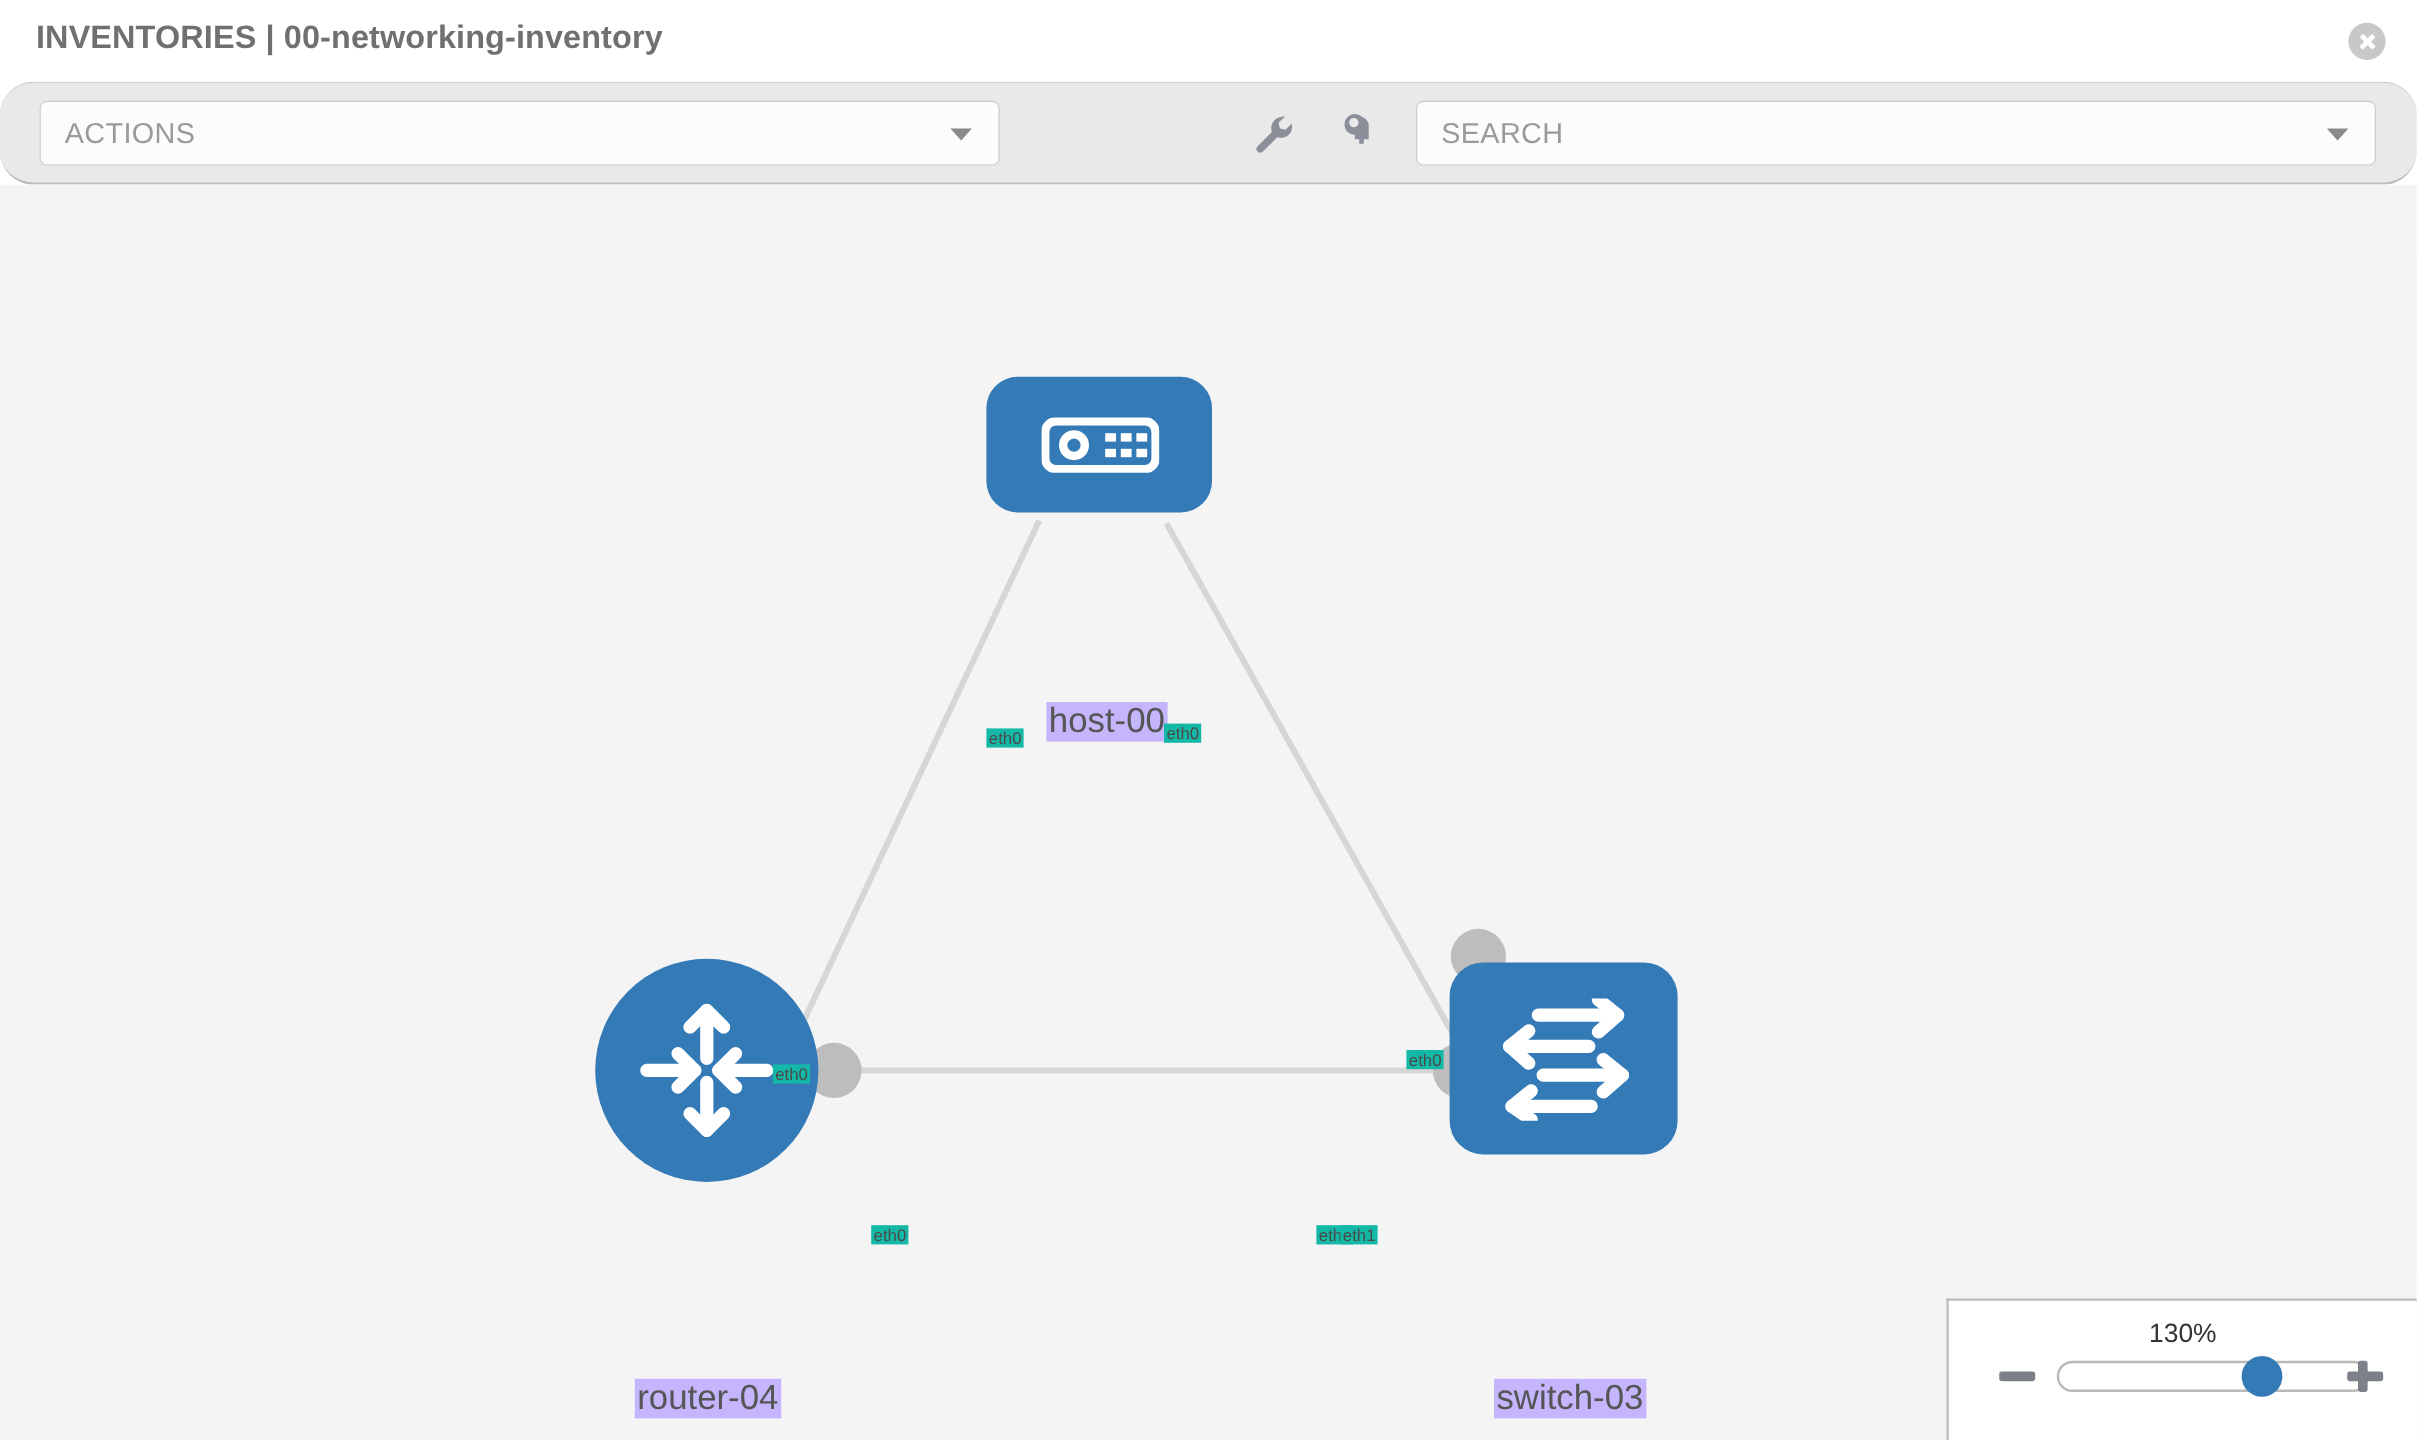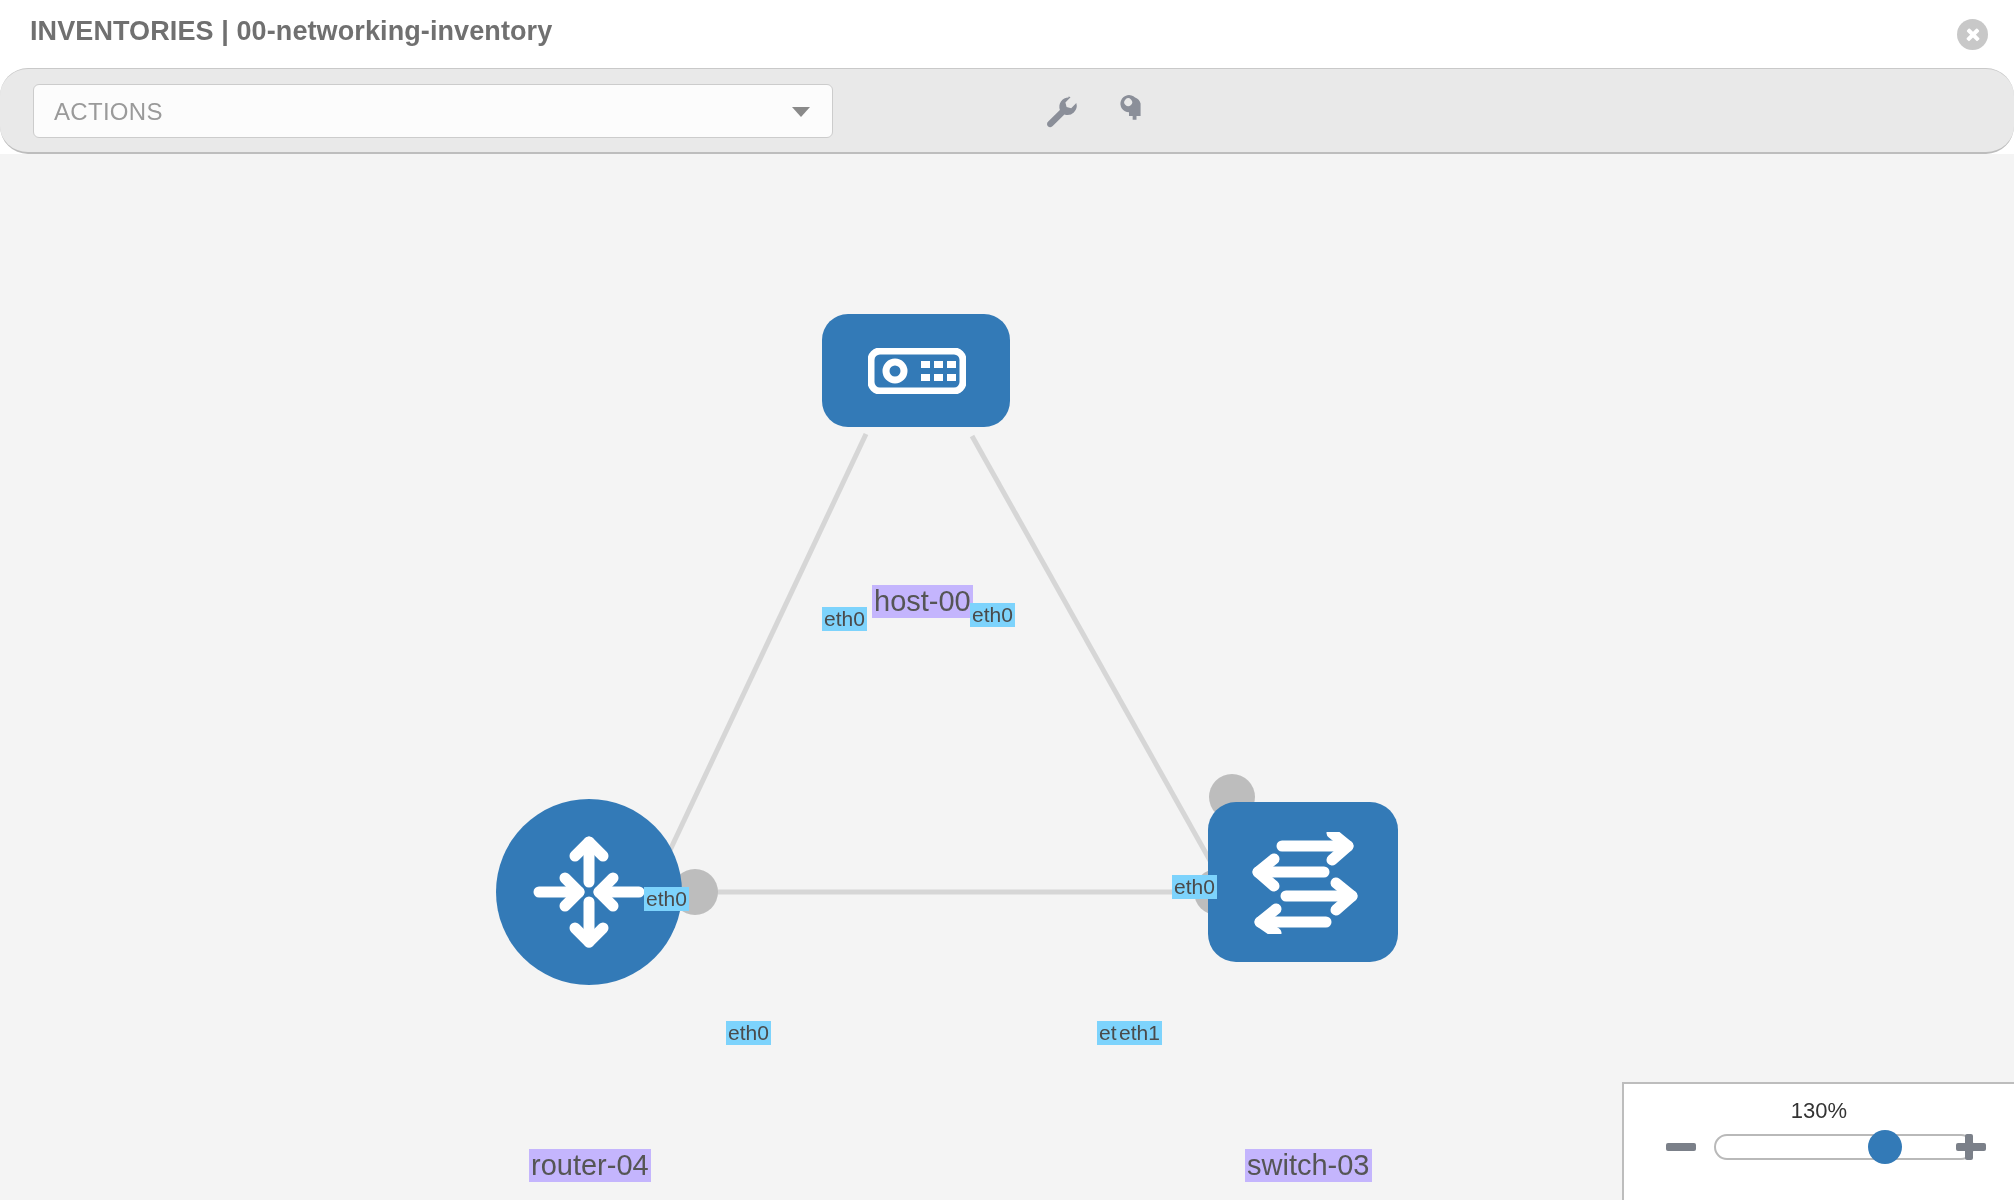--- a/index.html
+++ b/index.html
@@ -172,23 +172,23 @@
   .node-label {
     position: absolute;
     font-size: 29px;
     color: #555555;
     background: #c4b5fd;
     white-space: nowrap;
     padding: 0 2px;
   }
   .iface-label {
     position: absolute;
-    font-size: 21px;
+    font-size: 14px;
     color: #4a4a4a;
-    background: #7dd3fc;
+    background: #14b8a6;
     white-space: nowrap;
     padding: 0 2px;
   }
 
   .node-icon {
     position: absolute;
     pointer-events: none;
   }
   .node-icon svg { display:block; }
 
@@ -282,20 +282,24 @@
         <path d="M27.5 6.5a9.2 9.2 0 0 0-8.6 12.4L7.2 30.6a3.2 3.2 0 1 0 4.5 4.5l11.7-11.7a9.2 9.2 0 0 0 11.9-11.3l-5.1 5.1-4.6-1.2-1.2-4.6 5.1-5.1a9.3 9.3 0 0 0-2-.8z" fill="#8b8f99"></path>
       </svg>
     </div>
 
     <div class="tool-icon icon-key">
       <svg viewBox="0 0 40 40" aria-hidden="true">
         <path d="M15.5 5.5a8.6 8.6 0 1 0 6.1 14.7l2.6 2.6 2.6-2.6 2.7 2.7 2.7-2.7-2.7-2.7 2.9-2.9-8.8-8.8A8.6 8.6 0 0 0 15.5 5.5zm-1.6 4.2a3.9 3.9 0 1 1 0 7.8 3.9 3.9 0 0 1 0-7.8z" fill="#8b8f99" transform="rotate(45 20 20)"></path>
       </svg>
     </div>
 
+    <div class="search-box">
+      <span class="sel-label">SEARCH</span>
+      <span class="caret"></span>
+    </div>
   </div>
 
   <div class="canvas">
 
     <svg class="graph-svg" viewBox="0 0 2014 1046">
 
       <line x1="866" y1="280" x2="640" y2="760" stroke="#d6d6d6" stroke-width="5"></line>
 
       <line x1="972" y1="282" x2="1240" y2="760" stroke="#d6d6d6" stroke-width="5"></line>
 

